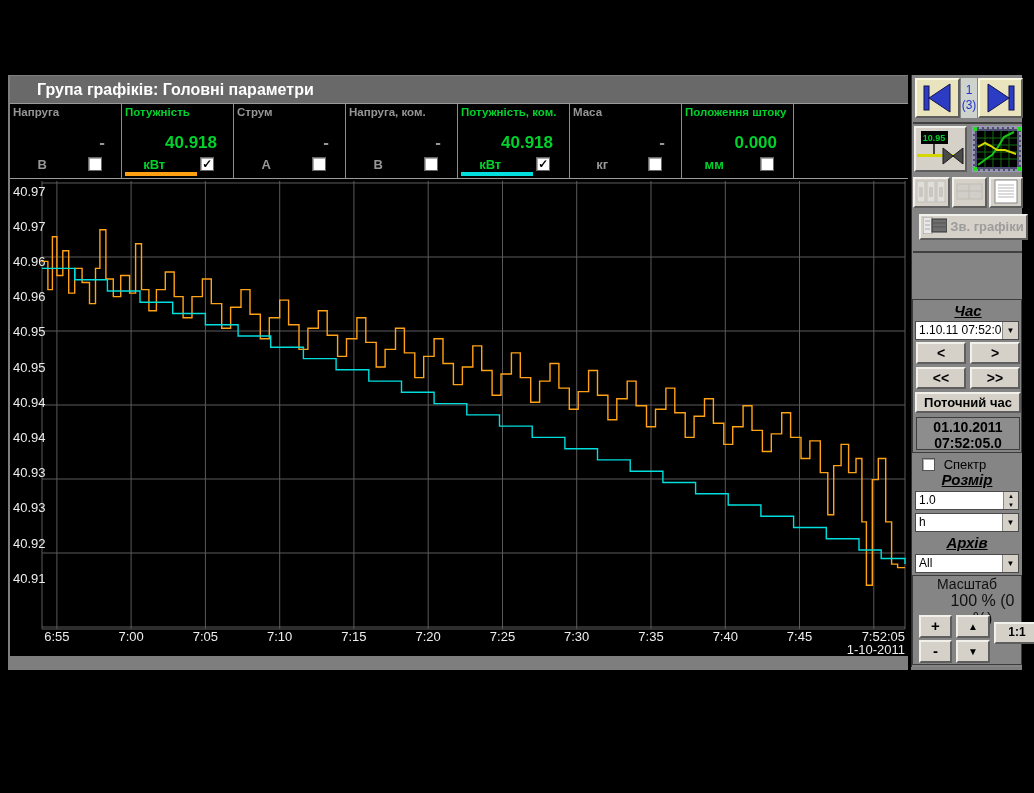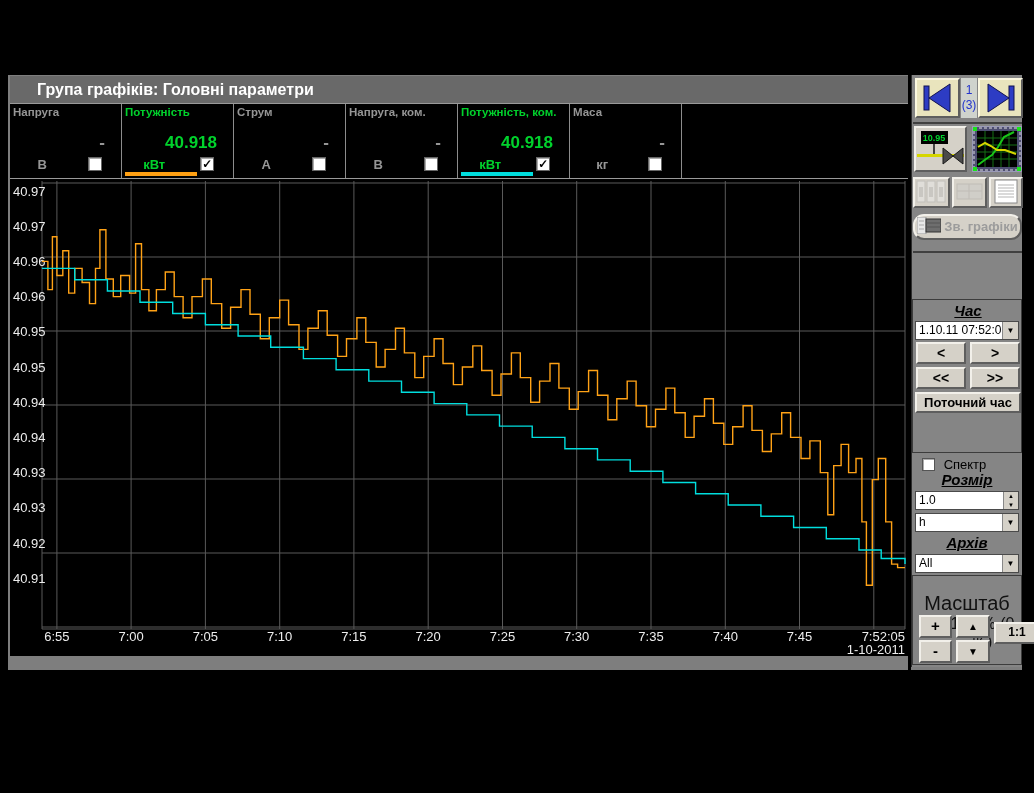--- a/index.html
+++ b/index.html
@@ -112,20 +112,29 @@
         <span class="p-unit">кВт</span>
       <span class="checkbox">✓</span>
       </div>
     <div class="p-underline" style="background: rgb(0, 222, 222); display: block;"></div>
   </div>
   <div class="panel">
     <div class="p-label">Маса</div>
     <div class="p-value">-</div>
     <div class="p-bottom">
         <span class="p-unit">кг</span>
+      <span class="checkbox"></span>
+      </div>
+
+  </div>
+  <div class="panel active">
+    <div class="p-label">Положення штоку</div>
+    <div class="p-value">0.000</div>
+    <div class="p-bottom">
+        <span class="p-unit">мм</span>
       <span class="checkbox"></span>
       </div>
 
   </div>
   <div id="params-filler"></div>
 </div>
 
 <div class="abs" id="chartzone">
   <svg id="chart-svg" width="898" height="477">
       <line x1="32" x2="895" y1="4.0" y2="4.0" stroke="#5a5a5a"></line>
@@ -262,21 +271,21 @@
       <g stroke="#b5b5b5">
           <line x1="7" y1="6" x2="23" y2="6"></line>
           <line x1="7" y1="9" x2="23" y2="9"></line>
       <line x1="7" y1="12" x2="23" y2="12"></line>
           <line x1="7" y1="15" x2="23" y2="15"></line>
           <line x1="7" y1="18" x2="23" y2="18"></line>
         </g>
     </svg>
   </div>
 
-  <div class="abs btn disabled" style="left:1px;top:139px;width:109px;height:26px;font-size:13px;line-height:22px;border-radius:11px;">
+  <div class="abs btn disabled" style="left:7px;top:139px;width:109px;height:26px;font-size:13px;line-height:22px;">
     <svg width="24" height="17" viewBox="0 0 24 17" style="vertical-align:-3px;margin-right:3px;">
       <rect x="0" y="0" width="9" height="17" fill="#e8e8e8" stroke="#999"></rect>
       <g stroke="#aaa">
           <line x1="2" y1="4" x2="7" y2="4"></line>
           <line x1="2" y1="8" x2="7" y2="8"></line>
           <line x1="2" y1="12" x2="7" y2="12"></line>
         </g>
       <rect x="9" y="2" width="15" height="13" fill="#6e6e6e" stroke="#333"></rect>
       <g stroke="#555">
           <line x1="9" y1="6" x2="24" y2="6"></line>
@@ -290,20 +299,24 @@
     <div class="hdr" style="margin-top:2px;">Час</div>
     <div class="combo" style="margin:2px 2px 0 2px;">
       <div class="cv">1.10.11 07:52:05</div>
       <div class="ca">▼</div>
     </div>
     <div class="abs btn" style="left:3px;top:42px;width:50px;height:22px;font-size:14px;line-height:18px;"><span>&lt;</span></div>
     <div class="abs btn" style="left:57px;top:42px;width:50px;height:22px;font-size:14px;line-height:18px;"><span>&gt;</span></div>
     <div class="abs btn" style="left:3px;top:67px;width:50px;height:22px;font-size:14px;line-height:18px;"><span>&lt;&lt;</span></div>
     <div class="abs btn" style="left:57px;top:67px;width:50px;height:22px;font-size:14px;line-height:18px;"><span>&gt;&gt;</span></div>
     <div class="abs btn" style="left:2px;top:92px;width:106px;height:21px;font-size:13px;line-height:17px;"><span>Поточний час</span></div>
+    <div class="abs readout" style="left:3px;top:117px;width:104px;height:33px;">
+      <div>01.10.2011</div>
+      <div>07:52:05.0</div>
+    </div>
   </div>
 
   <div class="abs" style="left:10px;top:381px;height:15px;font-size:13px;color:#000;">
     <span class="sb-check"></span>
     <span style="margin-left:5px;vertical-align:middle;">Спектр</span>
   </div>
 
   <div class="abs hdr" style="left:0;top:396px;text-align:center;">Розмір</div>
   <div class="abs combo" style="left:3px;top:416px;width:104px;">
     <div class="cv">1.0</div>
@@ -317,21 +330,21 @@
     <div class="ca">▼</div>
   </div>
 
   <div class="abs hdr" style="left:0;top:459px;text-align:center;">Архів</div>
   <div class="abs combo" style="left:3px;top:479px;width:104px;">
     <div class="cv">All</div>
     <div class="ca">▼</div>
   </div>
 
   <div class="abs boxed" style="left:0;top:500px;width:110px;height:90px;">
-    <div style="text-align:center;font-size:20px;color:#111;margin-top:16px;">Масштаб</div>
+    <div style="text-align:center;font-size:14px;color:#111;margin-top:0;">Масштаб</div>
     <div style="text-align:center;font-size:16px;color:#111;padding-left:31px;">100 % (0 %)</div>
     <div class="abs btn" style="left:6px;top:39px;width:33px;height:23px;font-size:15px;line-height:18px;"><span>+</span></div>
     <div class="abs btn" style="left:43px;top:39px;width:34px;height:23px;font-size:10px;line-height:19px;"><span>▲</span></div>
     <div class="abs btn" style="left:81px;top:46px;width:46px;height:22px;font-size:12px;line-height:17px;"><span>1:1</span></div>
     <div class="abs btn" style="left:6px;top:64px;width:33px;height:23px;font-size:15px;line-height:18px;"><span>-</span></div>
     <div class="abs btn" style="left:43px;top:64px;width:34px;height:23px;font-size:10px;line-height:19px;"><span>▼</span></div>
   </div>
 </div>
 
 </body></html>

